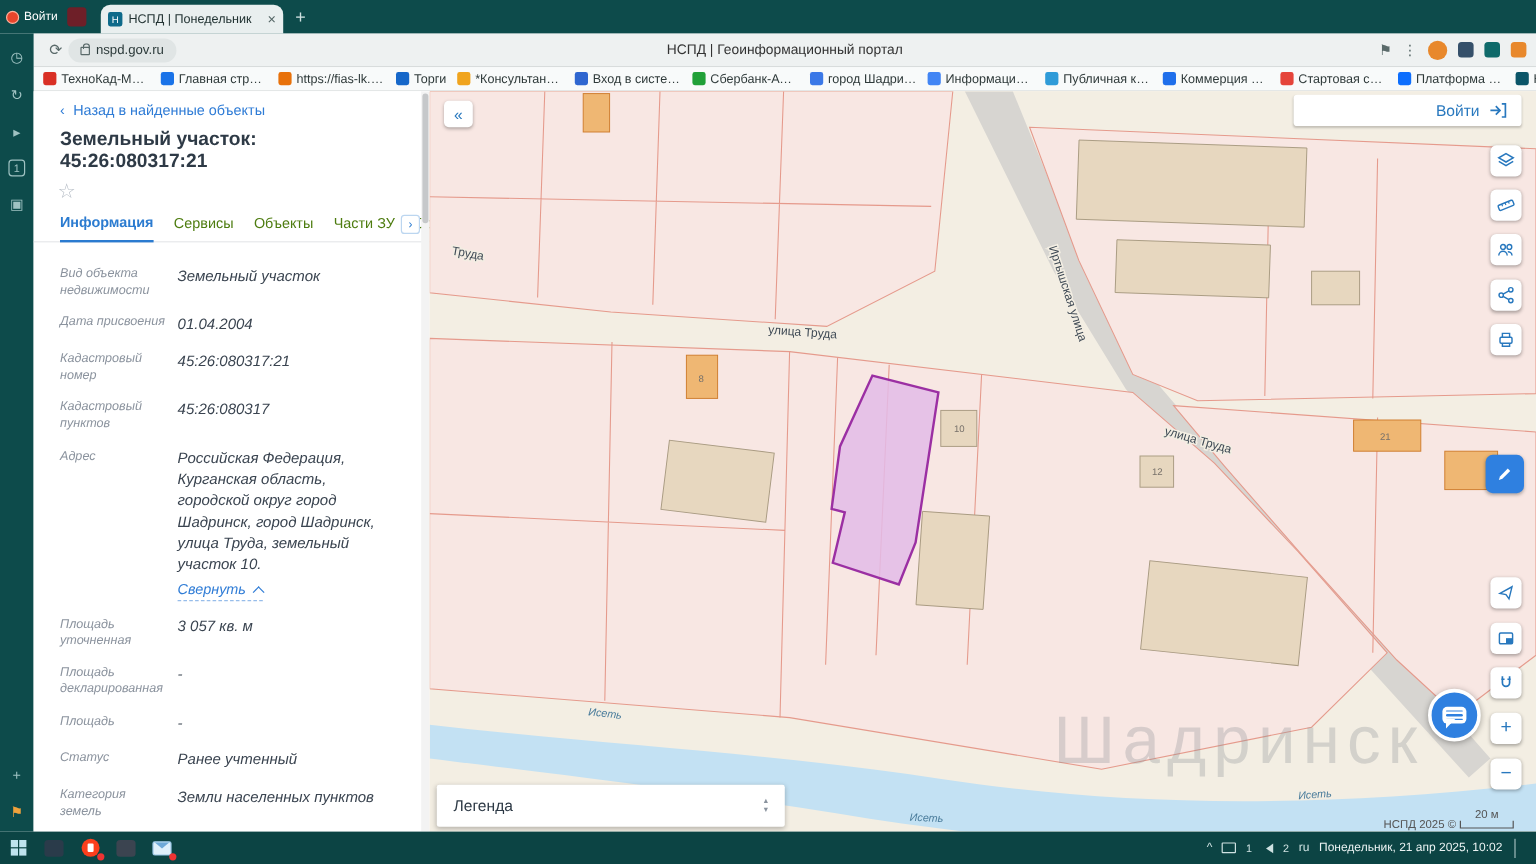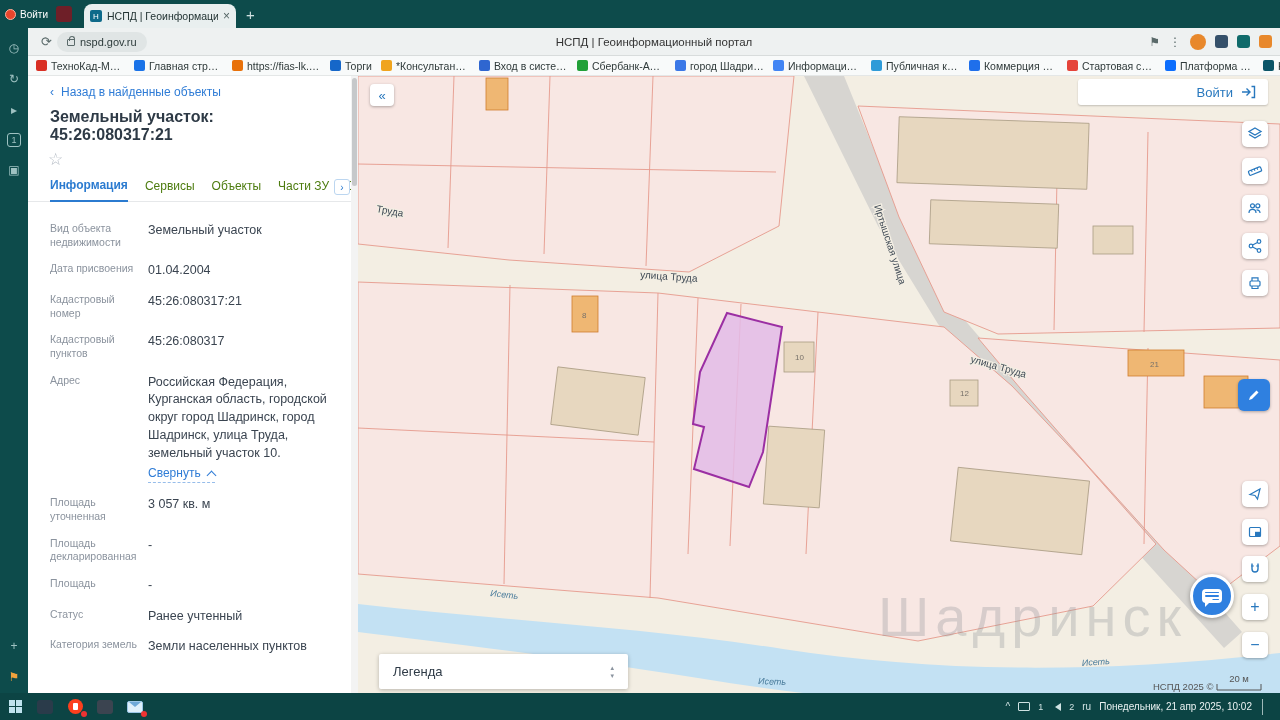--- a/index.html
+++ b/index.html
@@ -41,21 +41,21 @@
 
   
   .panel{position:absolute;left:28px;top:76px;width:330px;height:617px;background:#fff;overflow:hidden;}
   .back-link{display:flex;gap:7px;color:#2f7cd6;font-size:12px;padding:9px 0 0 22px;align-items:center;}
   .panel-title{font-size:16px;font-weight:bold;color:#2e3a46;padding:9px 22px 0;}
   .star{color:#b6bdc6;font-size:17px;padding:7px 0 0 20px;line-height:1;}
   .tabs{display:flex;align-items:flex-end;gap:17px;padding:11px 0 0 22px;border-bottom:1px solid #e6e8ea;position:relative;height:34px;}
   .tabitem{font-size:12px;color:#4d7c0f;padding-bottom:8px;white-space:nowrap;}
   .tabitem.active{color:#2b7bd0;border-bottom:2px solid #2b7bd0;margin-bottom:-1px;font-weight:bold;}
   .tabs-more{position:absolute;right:8px;bottom:6px;width:16px;height:16px;border:1px solid #bcd6f0;color:#2b7bd0;font-size:10px;display:flex;align-items:center;justify-content:center;border-radius:3px;background:#fff;}
-  .fields{padding:20px 28px 0 22px;}
+  .fields{padding:20px 28px 0 22px;font-style:italic;}
   .frow{display:flex;margin-bottom:13px;align-items:flex-start;}
   .flabel{width:98px;flex:none;font-size:10.5px;color:#8b939e;line-height:1.3;padding-right:10px;}
   .fvalue{flex:1;font-size:12.5px;color:#3a4450;line-height:1.42;}
   .flink{color:#2f7cd6;font-size:12px;display:inline-flex;align-items:center;gap:7px;margin-top:3px;border-bottom:1px dashed rgba(47,124,214,.5);}
   .caret{width:7px;height:7px;border-left:1.5px solid #2f7cd6;border-top:1.5px solid #2f7cd6;transform:rotate(45deg);margin-top:3px;}
   .pscroll{position:absolute;right:0;top:0;width:7px;height:100%;background:#f3f3f3;}
   .pthumb{position:absolute;top:2px;left:1px;width:5px;height:108px;border-radius:3px;background:#c6c8ca;}
 
   
   .map{position:absolute;left:358px;top:76px;width:922px;height:617px;background:#f3eee3;overflow:hidden;}
@@ -71,21 +71,21 @@
   .attr{font-size:9.5px;fill:#555;font-family:"Liberation Sans",sans-serif;}
 
   .collapse-btn{position:absolute;left:12px;top:8px;width:24px;height:22px;background:#fff;border-radius:4px;box-shadow:0 1px 3px rgba(0,0,0,.3);color:#2878be;font-size:13px;display:flex;align-items:center;justify-content:center;}
   .login-btn{position:absolute;right:12px;top:3px;width:190px;height:26px;background:#fff;border-radius:3px;box-shadow:0 1px 2px rgba(0,0,0,.2);display:flex;align-items:center;justify-content:flex-end;gap:8px;padding:0 12px;color:#2878be;font-size:13px;}
   .mtool{position:absolute;right:12px;width:26px;height:26px;background:#fff;border-radius:5px;box-shadow:0 1px 3px rgba(0,0,0,.3);display:flex;align-items:center;justify-content:center;color:#2878be;font-size:14px;}
   .draw-btn{position:absolute;right:10px;top:303px;width:32px;height:32px;border-radius:6px;background:#2f80e0;display:flex;align-items:center;justify-content:center;box-shadow:0 1px 3px rgba(0,0,0,.3);}
   .chat{position:absolute;right:46px;bottom:75px;width:44px;height:44px;border-radius:50%;background:#2f80e0;border:3px solid #fff;box-shadow:0 1px 5px rgba(0,0,0,.35);display:flex;align-items:center;justify-content:center;}
   .bubble{width:20px;height:14px;background:#fff;border-radius:4px;position:relative;display:flex;flex-direction:column;justify-content:center;gap:2px;padding:0 3px;}
   .bubble:after{content:"";position:absolute;left:3px;bottom:-4px;border:4px solid transparent;border-top-color:#fff;border-left-color:#fff;}
   .bubble i{display:block;height:1.5px;background:#2f80e0;border-radius:1px;}
-  .legend{position:absolute;left:21px;bottom:4px;width:249px;height:35px;background:#fff;box-shadow:0 1px 4px rgba(0,0,0,.25);border-radius:2px;display:flex;align-items:center;padding:0 14px;font-size:13px;color:#2e3a46;}
+  .legend{position:absolute;left:6px;bottom:4px;width:290px;height:35px;background:#fff;box-shadow:0 1px 4px rgba(0,0,0,.25);border-radius:2px;display:flex;align-items:center;padding:0 14px;font-size:13px;color:#2e3a46;}
   .updown{margin-left:auto;color:#8a939e;font-size:7px;line-height:1;display:flex;flex-direction:column;align-items:center;gap:1px;}
 
   
   .taskbar{position:absolute;left:0;right:0;bottom:0;height:27px;background:#0c4444;display:flex;align-items:center;color:#d7e6e6;}
   .tb-btn{width:30px;height:27px;display:flex;align-items:center;justify-content:center;position:relative;}
   .win{display:grid;grid-template-columns:6px 6px;grid-template-rows:6px 6px;gap:1px;}
   .win i{background:#bfe3ee;display:block;}
   .appic{width:16px;height:14px;border-radius:3px;background:#2a3b4a;}
   .ybrowser{width:15px;height:15px;border-radius:50%;background:#fc3f1d;position:relative;}
   .ybrowser:after{content:"";position:absolute;left:5px;top:4px;width:5px;height:7px;background:#fff;border-radius:1px;}
@@ -105,21 +105,21 @@
 <div id="screen">
 
   <div class="titlebar">
     <div class="profile-chip">
       <span class="flame"></span>
       <span>Войти</span>
     </div>
     <div class="ext-square"></div>
     <div class="tab">
       <span class="favicon">Н</span>
-      <span class="tab-title">НСПД | Геоинформаци</span>
+      <span class="tab-title">НСПД | Понедельник</span>
       <span class="tab-close">×</span>
     </div>
     <div class="newtab">+</div>
   </div>
 
   <div class="addressbar">
     <span class="nav-ic">⟳</span>
     <div class="urlpill">
       <span class="lock"></span>
       <span>nspd.gov.ru</span>

